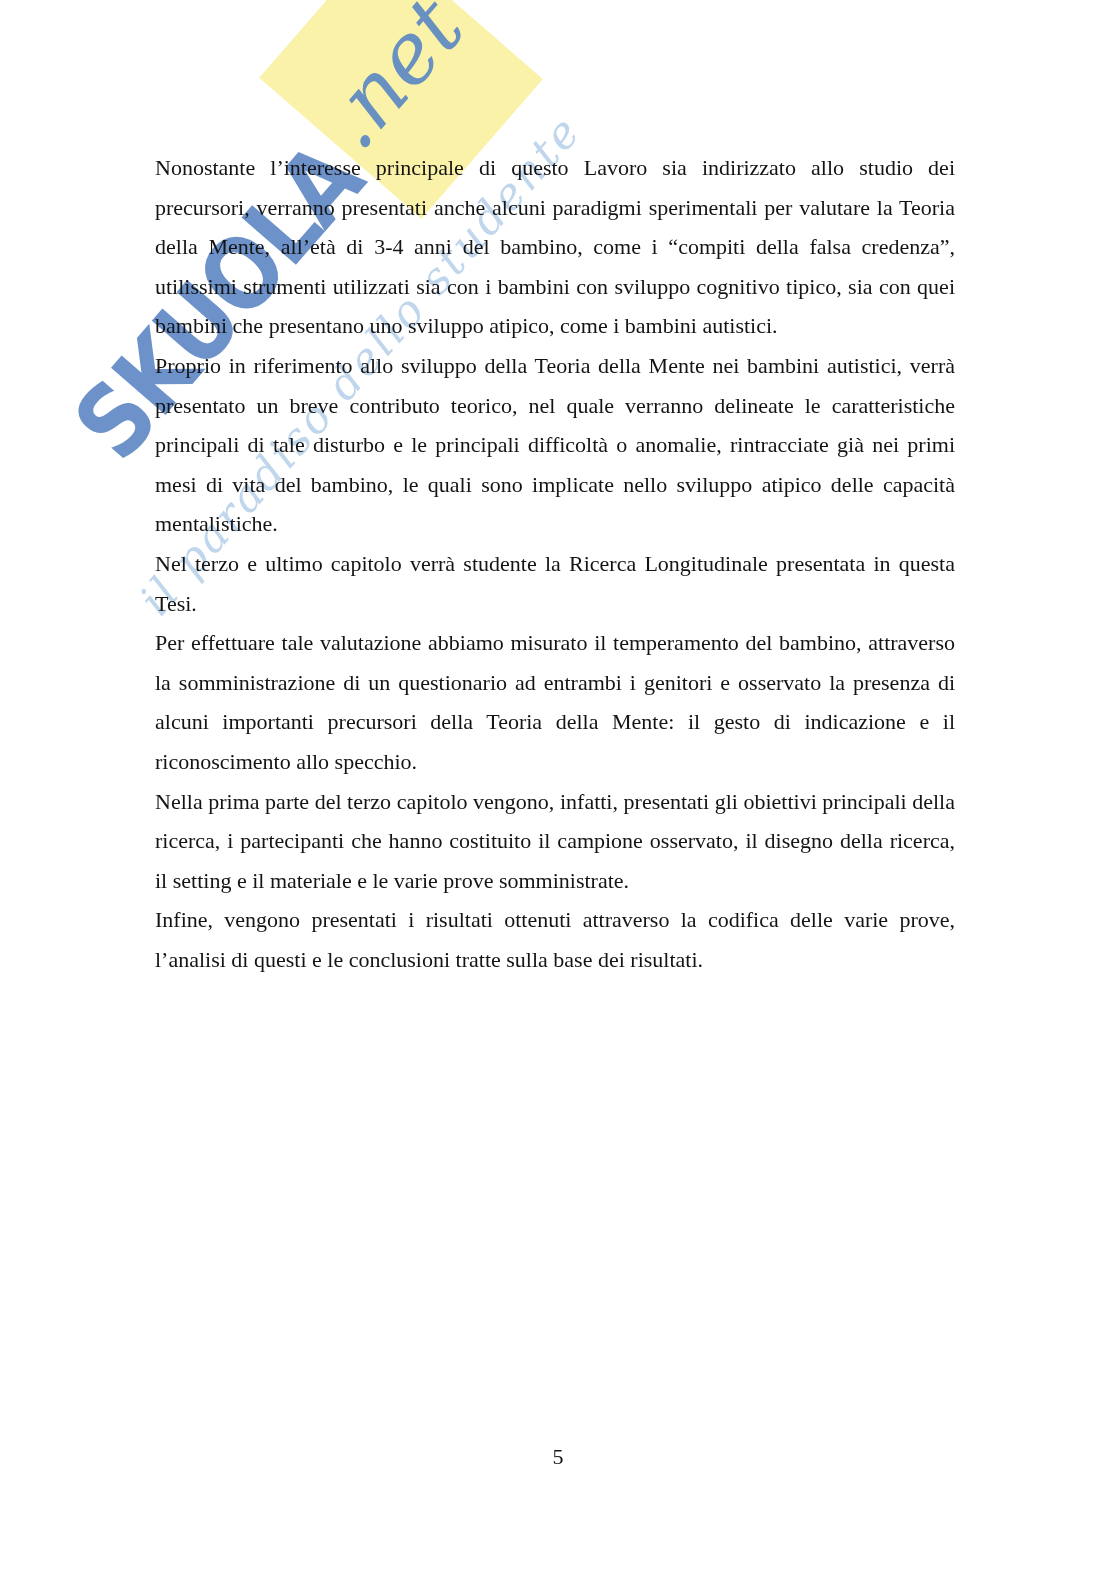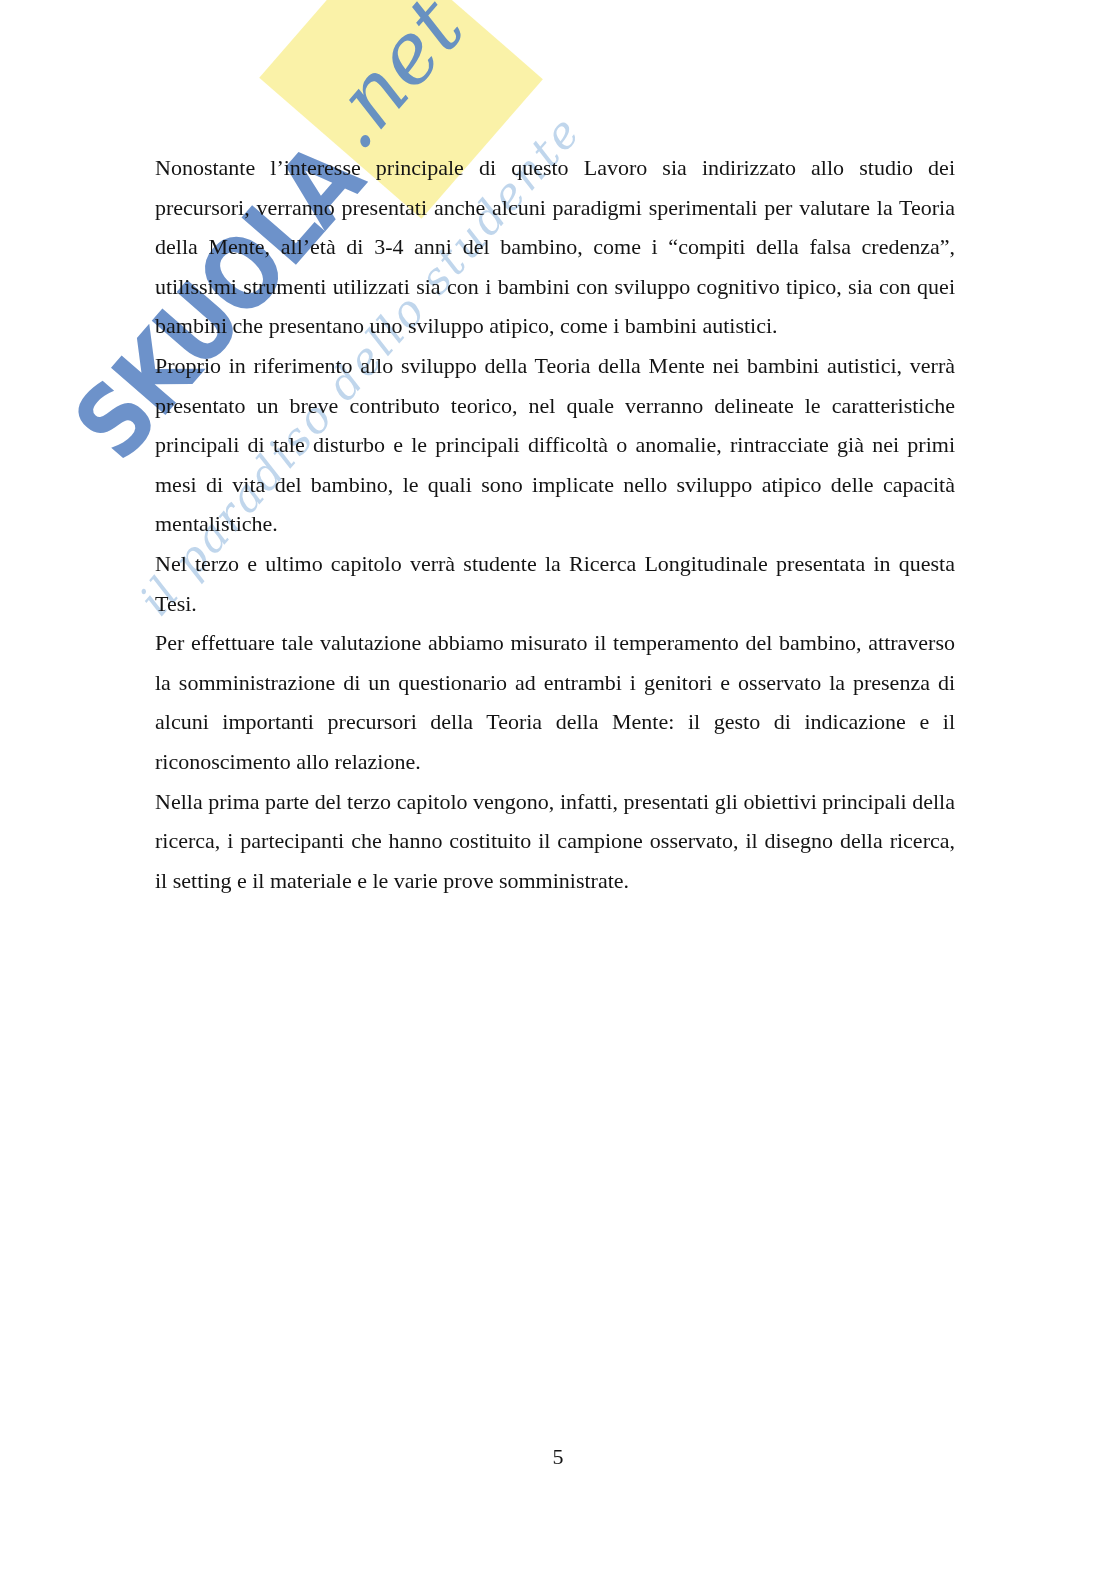--- a/index.html
+++ b/index.html
@@ -92,17 +92,18 @@
   <div class="wm-rot">
     <span class="wm-brand">SKUOLA</span><span class="wm-net-box"><span class="wm-net">.net</span></span>
     <div class="wm-slogan">il paradiso dello studente</div>
   </div>
 </div>
 
 <div class="text-block">
   <p>Nonostante l’interesse principale di questo Lavoro sia indirizzato allo studio dei precursori, verranno presentati anche alcuni paradigmi sperimentali per valutare la Teoria della Mente, all’età di 3-4 anni del bambino, come i “compiti della falsa credenza”, utilissimi strumenti utilizzati sia con i bambini con sviluppo cognitivo tipico, sia con quei bambini che presentano uno sviluppo atipico, come i bambini autistici.</p>
   <p>Proprio in riferimento allo sviluppo della Teoria della Mente nei bambini autistici, verrà presentato un breve contributo teorico, nel quale verranno delineate le caratteristiche principali di tale disturbo e le principali difficoltà o anomalie, rintracciate già nei primi mesi di vita del bambino, le quali sono implicate nello sviluppo atipico delle capacità mentalistiche.</p>
   <p>Nel terzo e ultimo capitolo verrà studente la Ricerca Longitudinale presentata in questa Tesi.</p>
-  <p>Per effettuare tale valutazione abbiamo misurato il temperamento del bambino, attraverso la somministrazione di un questionario ad entrambi i genitori e osservato la presenza di alcuni importanti precursori della Teoria della Mente: il gesto di indicazione e il riconoscimento allo relazione.</p>
+  <p>Per effettuare tale valutazione abbiamo misurato il temperamento del bambino, attraverso la somministrazione di un questionario ad entrambi i genitori e osservato la presenza di alcuni importanti precursori della Teoria della Mente: il gesto di indicazione e il riconoscimento allo specchio.</p>
   <p>Nella prima parte del terzo capitolo vengono, infatti, presentati gli obiettivi principali della ricerca, i partecipanti che hanno costituito il campione osservato, il disegno della ricerca, il setting e il materiale e le varie prove somministrate.</p>
+  <p>Infine, vengono presentati i risultati ottenuti attraverso la codifica delle varie prove, l’analisi di questi e le conclusioni tratte sulla base dei risultati.</p>
 </div>
 
 <div class="page-number">5</div>
 
 </body></html>

